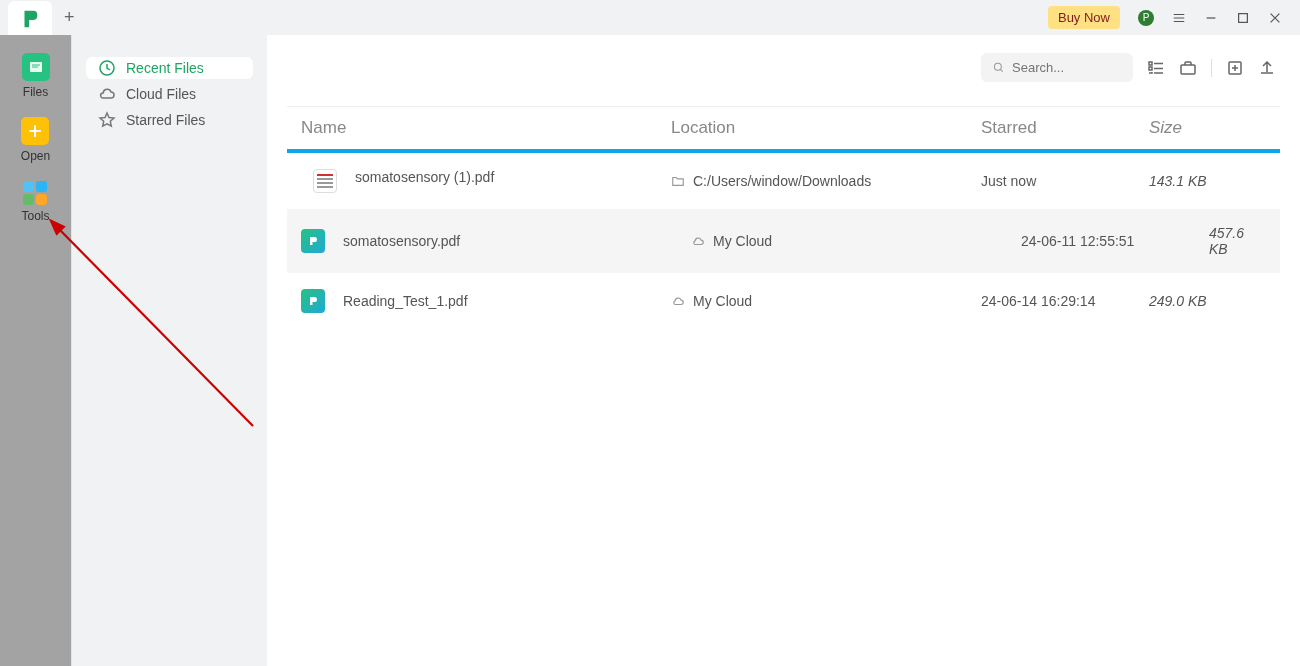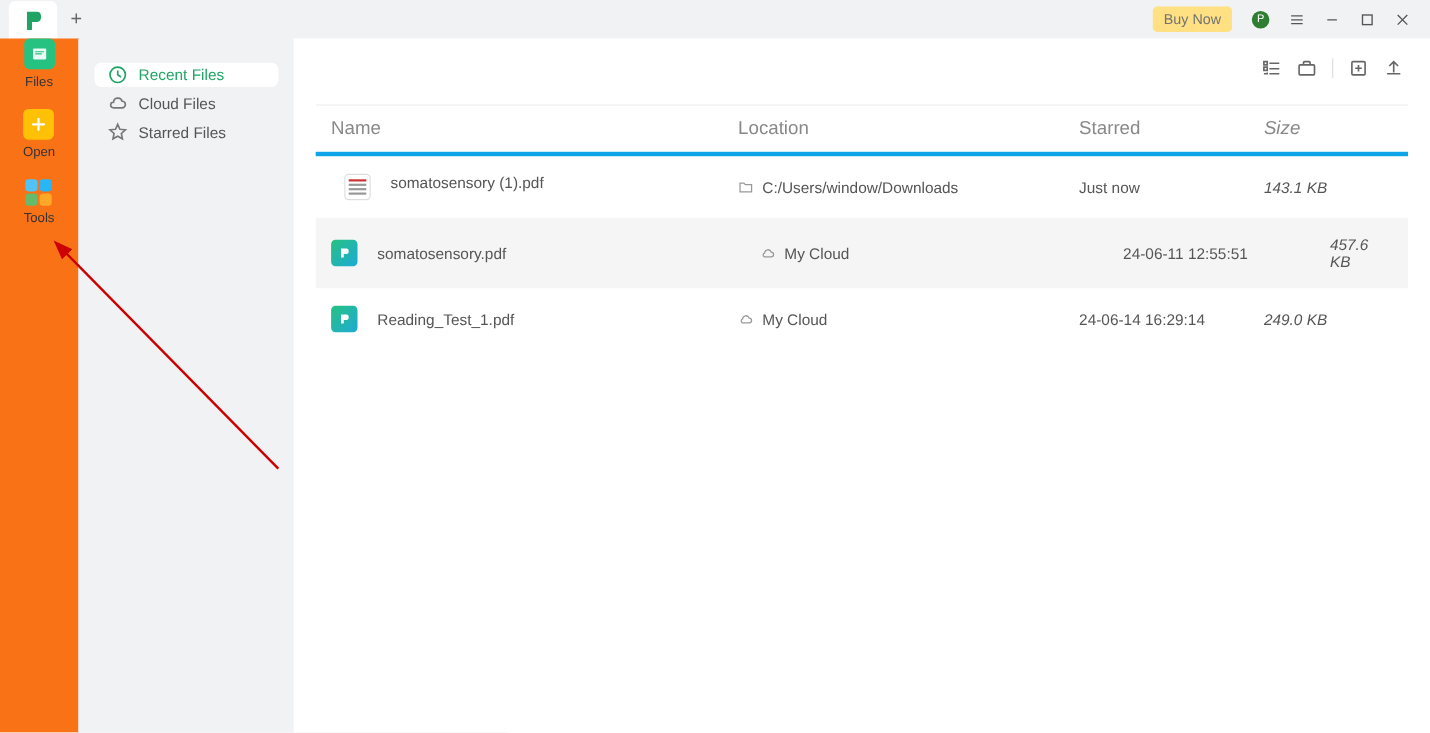--- a/index.html
+++ b/index.html
@@ -3,27 +3,27 @@
 <meta charset="utf-8">
 <style>
 * { margin: 0; padding: 0; box-sizing: border-box; font-family: -apple-system, BlinkMacSystemFont, 'Segoe UI', Arial, sans-serif; }
 body { width: 1300px; height: 666px; background: #f1f2f3; overflow: hidden; position: relative; }
 
 .titlebar { display: flex; align-items: center; height: 35px; padding: 0 8px; background: #f1f2f3; }
 .tab-active { width: 44px; height: 35px; background: #fff; border-radius: 6px 6px 0 0; display: flex; align-items: center; justify-content: center; margin-top: 2px; }
 .logo-icon { width: 22px; height: 22px; }
 .add-tab { margin-left: 12px; color: #666; font-size: 18px; font-weight: 300; cursor: pointer; }
 .titlebar-right { margin-left: auto; display: flex; align-items: center; gap: 18px; padding-right: 10px; }
-.buy-btn { background: #ffe082; padding: 4px 10px; border-radius: 4px; font-size: 13px; color: #737373; cursor: pointer; border: none; }
+.buy-btn { background: #ffe082; padding: 4px 10px; border-radius: 4px; font-size: 13px; color: #7f1d1d; cursor: pointer; border: none; }
 .avatar { width: 16px; height: 16px; background: #2e7d32; border-radius: 50%; display: flex; align-items: center; justify-content: center; color: #fff; font-size: 10px; }
 .win-ctrl { color: #555; cursor: pointer; display: flex; align-items: center; justify-content: center; width: 14px; height: 14px; }
 
 .layout { display: flex; height: calc(100% - 35px); }
 
-.sidebar-left { width: 72px; background: #f97316; display: flex; flex-direction: column; align-items: center; gap: 18px; border-right: 1px solid #e3e3e3; }
+.sidebar-left { width: 72px; background: #a3a3a3; padding-top: 18px; display: flex; flex-direction: column; align-items: center; gap: 18px; border-right: 1px solid #e3e3e3; }
 .side-item { display: flex; flex-direction: column; align-items: center; gap: 4px; cursor: pointer; font-size: 12px; color: #333; }
 .side-item-icon { width: 28px; height: 28px; border-radius: 5px; display: flex; align-items: center; justify-content: center; }
 .icon-files { background: #26c281; }
 .icon-open { background: #ffc107; }
 .icon-tools { display: grid; grid-template-columns: 1fr 1fr; grid-template-rows: 1fr 1fr; gap: 2px; width: 24px; height: 24px; }
 .tool-sq { border-radius: 3px; }
 
 .sidebar-mid { width: 195px; background: #f1f2f3; padding: 22px 14px; }
 .nav-item { display: flex; align-items: center; gap: 10px; padding: 2px 12px; cursor: pointer; color: #555; font-size: 14px; border-radius: 6px; margin-bottom: 4px; }
 .nav-item.active { background: #fff; color: #1fa463; }
@@ -128,20 +128,27 @@
     <div class="nav-item">
       <svg class="nav-icon" width="18" height="18" viewBox="0 0 18 18" fill="none" stroke="#777" stroke-width="1.5">
           <path d="M9 2l2 4.5 5 .5-3.7 3.3 1 4.9L9 12.9 4.7 15.2l1-4.9L2 7l5-.5z"></path>
         </svg>
       <span>Starred Files</span>
     </div>
   </div>
 
   <div class="main">
     <div class="toolbar">
+      <div class="search">
+        <svg width="13" height="13" viewBox="0 0 16 16" fill="none" stroke="#999" stroke-width="1.5">
+            <circle cx="7" cy="7" r="5"></circle>
+            <path d="M11 11l3 3"></path>
+          </svg>
+        <input type="text" placeholder="Search..." style="">
+      </div>
       <svg class="tb-icon" width="18" height="18" viewBox="0 0 18 18" fill="none" stroke="#666" stroke-width="1.5">
           <rect x="2" y="3" width="3" height="3"></rect>
           <rect x="2" y="8" width="3" height="3"></rect>
           <path d="M7 4.5h9M7 9.5h9M2 14h3v-1"></path>
           <path d="M7 14h9"></path>
         </svg>
       <svg class="tb-icon" width="18" height="18" viewBox="0 0 18 18" fill="none" stroke="#666" stroke-width="1.5">
           <rect x="2" y="6" width="14" height="9" rx="1"></rect>
           <path d="M6 6V4a1 1 0 0 1 1-1h4a1 1 0 0 1 1 1v2"></path>
         </svg>

